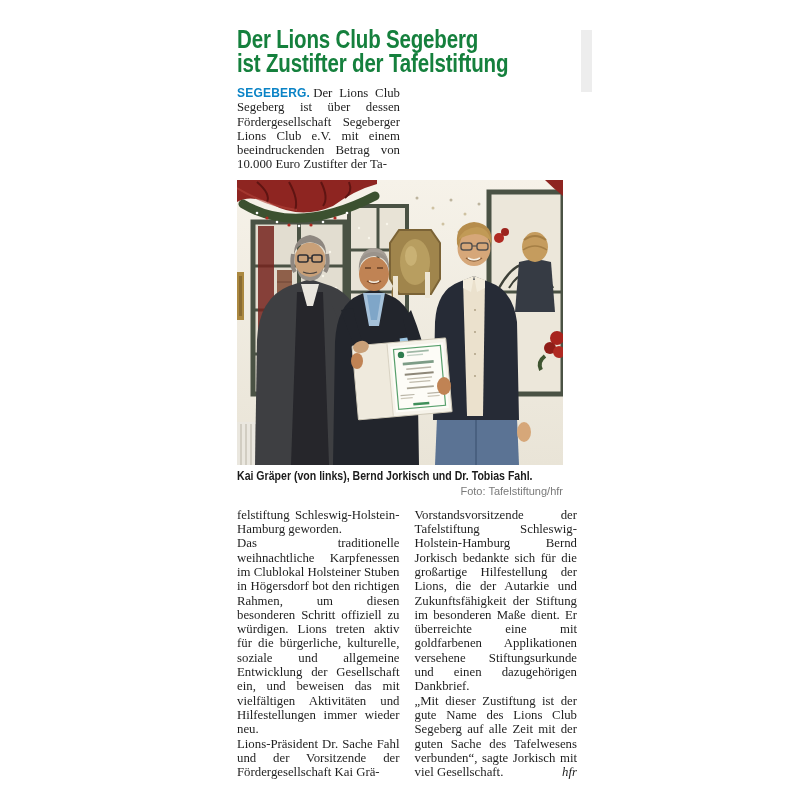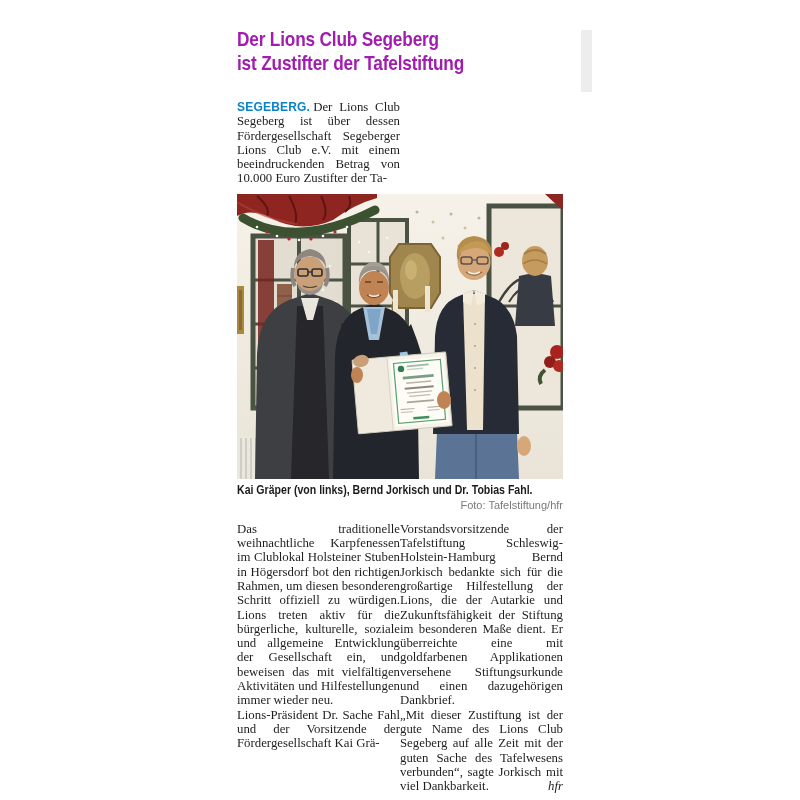--- a/index.html
+++ b/index.html
@@ -3,26 +3,26 @@
 <meta charset="utf-8">
 <style>
   * { margin:0; padding:0; box-sizing:border-box; }
   html,body { width:800px; height:800px; background:#ffffff; overflow:hidden; }
   body { font-family:"Liberation Serif", serif; color:#1d1d1d; position:relative; }
 
   .article { position:absolute; left:237px; top:27px; width:340px; }
 
   h1.headline {
     font-family:"Liberation Sans", sans-serif;
-    font-weight:700; font-size:21px; line-height:24px;
-    color:#a21caf; letter-spacing:-0.2px; margin-bottom:25px;
+    font-weight:700; font-size:25px; line-height:24px;
+    color:#15803d; letter-spacing:-0.2px; margin-bottom:11px;
   }
   .hl-line { display:block; white-space:nowrap; transform:scaleX(0.82); transform-origin:0 50%; }
 
-  .cols { display:flex; }
+  .cols { display:flex; gap:15px; }
   .col { width:163px; }
 
   .body-text, .body-p {
     font-size:12.8px; line-height:14.3px; text-align:justify;
     color:#1e1e1e; hyphens:auto;
   }
   .kicker {
     font-family:"Liberation Sans", sans-serif;
     font-weight:700; font-size:12px; color:#0a83c6;
     letter-spacing:0.2px; margin-right:3px;
@@ -281,24 +281,25 @@
         <ellipse cx="207" cy="206" rx="7" ry="9" fill="#c08354"></ellipse>
       </g>
     </svg>
 
     <p class="caption">Kai Gräper (von links), Bernd Jorkisch und Dr. Tobias Fahl.</p>
     <p class="credit">Foto: Tafelstiftung/hfr</p>
   </div>
 
   <div class="cols bottom">
     <div class="col">
+      <p class="body-p">felstiftung Schleswig-Holstein-Hamburg geworden.</p>
       <p class="body-p">Das traditionelle weihnachtliche Karpfenessen im Clublokal Holsteiner Stuben in Högersdorf bot den richtigen Rahmen, um diesen besonderen Schritt offiziell zu würdigen. Lions treten aktiv für die bürgerliche, kulturelle, soziale und allgemeine Entwicklung der Gesellschaft ein, und beweisen das mit vielfältigen Aktivitäten und Hilfestellungen immer wieder neu.</p>
       <p class="body-p">Lions-Präsident Dr. Sache Fahl und der Vorsitzende der Fördergesellschaft Kai Grä-</p>
     </div>
     <div class="col">
       <p class="body-p">Vorstandsvorsitzende der Tafelstiftung Schleswig-Holstein-Hamburg Bernd Jorkisch bedankte sich für die großartige Hilfestellung der Lions, die der Autarkie und Zukunftsfähigkeit der Stiftung im besonderen Maße dient. Er überreichte eine mit goldfarbenen Applikationen versehene Stiftungsurkunde und einen dazugehörigen Dankbrief.</p>
-      <p class="body-p"><span>„Mit dieser Zustiftung ist der gute Name des Lions Club Segeberg auf alle Zeit mit der guten Sache des Tafelwesens verbunden“, sagte Jorkisch mit viel Dankbarkeit.</span><span class="byline">hfr</span></p>
+      <p class="body-p"><span>„Mit dieser Zustiftung ist der gute Name des Lions Club Segeberg auf alle Zeit mit der guten Sache des Tafelwesens verbunden“, sagte Jorkisch mit viel Gesellschaft.</span><span class="byline">hfr</span></p>
     </div>
   </div>
 
 </div>
 
 <div class="scan-edge"></div>
 
 </body></html>

